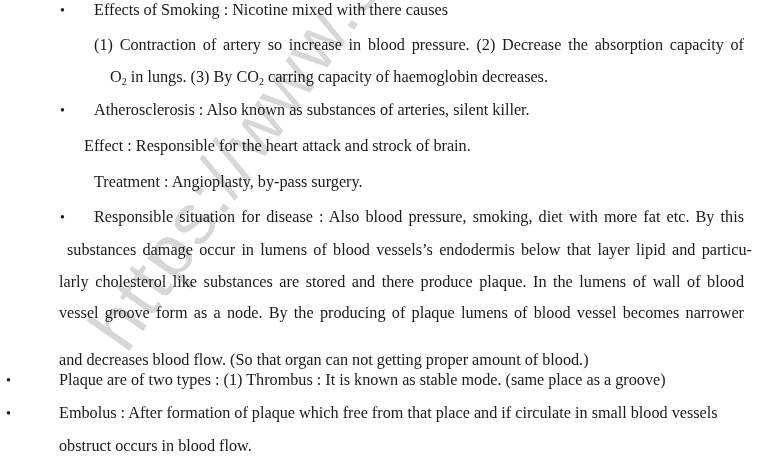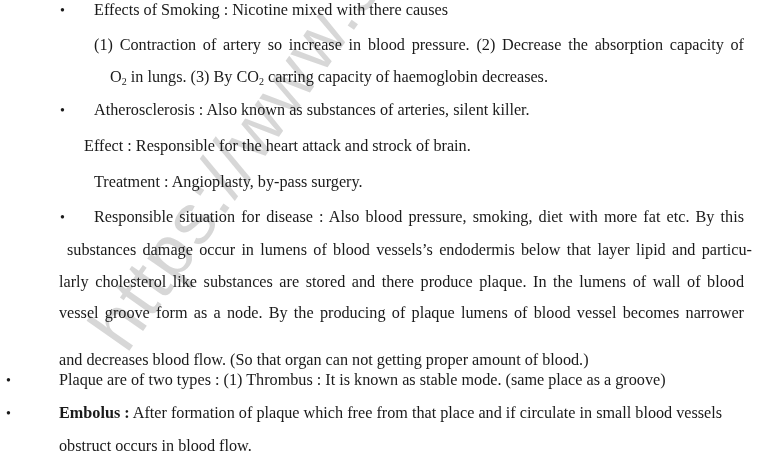--- a/index.html
+++ b/index.html
@@ -29,21 +29,21 @@
     .justified {
       text-align: justify;
       text-align-last: justify;
       white-space: normal;
     }
     sub {
       font-size: 10px;
       line-height: 0;
       vertical-align: -3px;
     }
-    b { font-weight: bold; }
+    b { font-weight: normal; }
     .watermark {
       position: absolute;
       left: 10px;
       top: 115px;
       transform: rotate(-55deg);
       transform-origin: center center;
       font-family: "Liberation Sans", "DejaVu Sans", sans-serif;
       font-size: 72px;
       color: rgba(150,150,150,0.38);
       letter-spacing: 2px;

